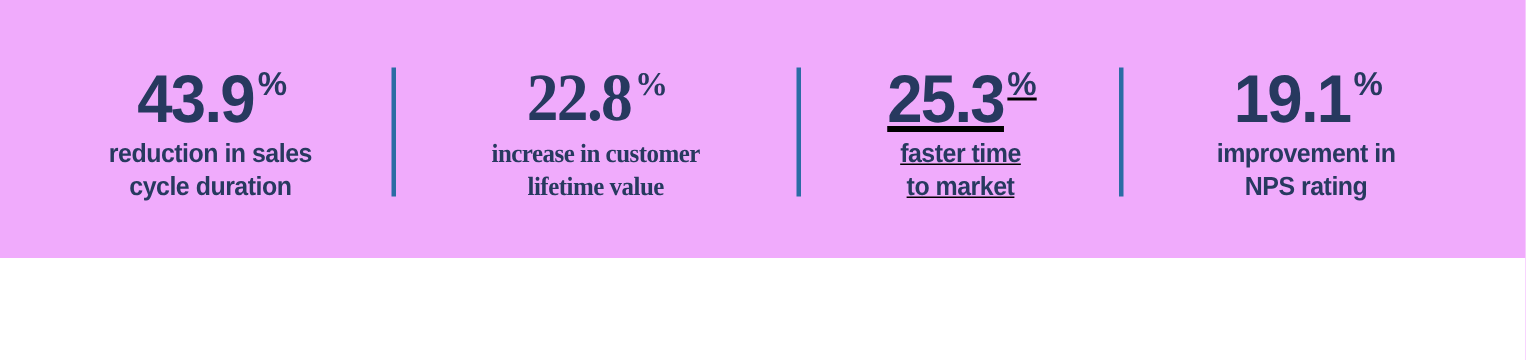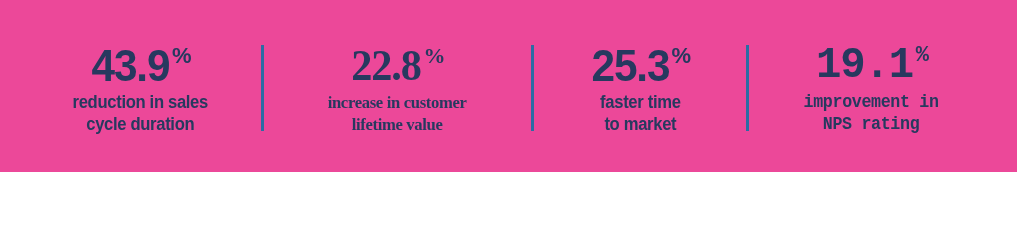--- a/index.html
+++ b/index.html
@@ -8,40 +8,40 @@
   }
   body {
     width: 1017px;
     height: 172px;
     overflow: hidden;
     font-family: "Liberation Sans", "DejaVu Sans", sans-serif;
   }
   .stats-banner {
     width: 1017px;
     height: 172px;
-    background: #ec4899;
+    background: #f0abfc;
     box-sizing: border-box;
     display: flex;
     flex-direction: row;
     align-items: center;
     justify-content: center;
     padding: 0 34px 0 30px;
   }
   .stat-block {
     display: flex;
     flex-direction: column;
     align-items: center;
     justify-content: flex-start;
     text-align: center;
     padding-top: 6px;
   }
   .stat-block-0 { width: 226px; }
   .stat-block-1 { width: 254px; font-family: Liberation Serif, serif; }
-  .stat-block-2 { width: 196px; }
-  .stat-block-3 { width: 230px; font-family: Liberation Mono, monospace; }
+  .stat-block-2 { width: 196px; text-decoration: underline; }
+  .stat-block-3 { width: 230px; }
 
   .stat-value {
     display: flex;
     flex-direction: row;
     align-items: flex-start;
     justify-content: center;
     color: #27395f;
     line-height: 1;
     margin-bottom: 3px;
   }

